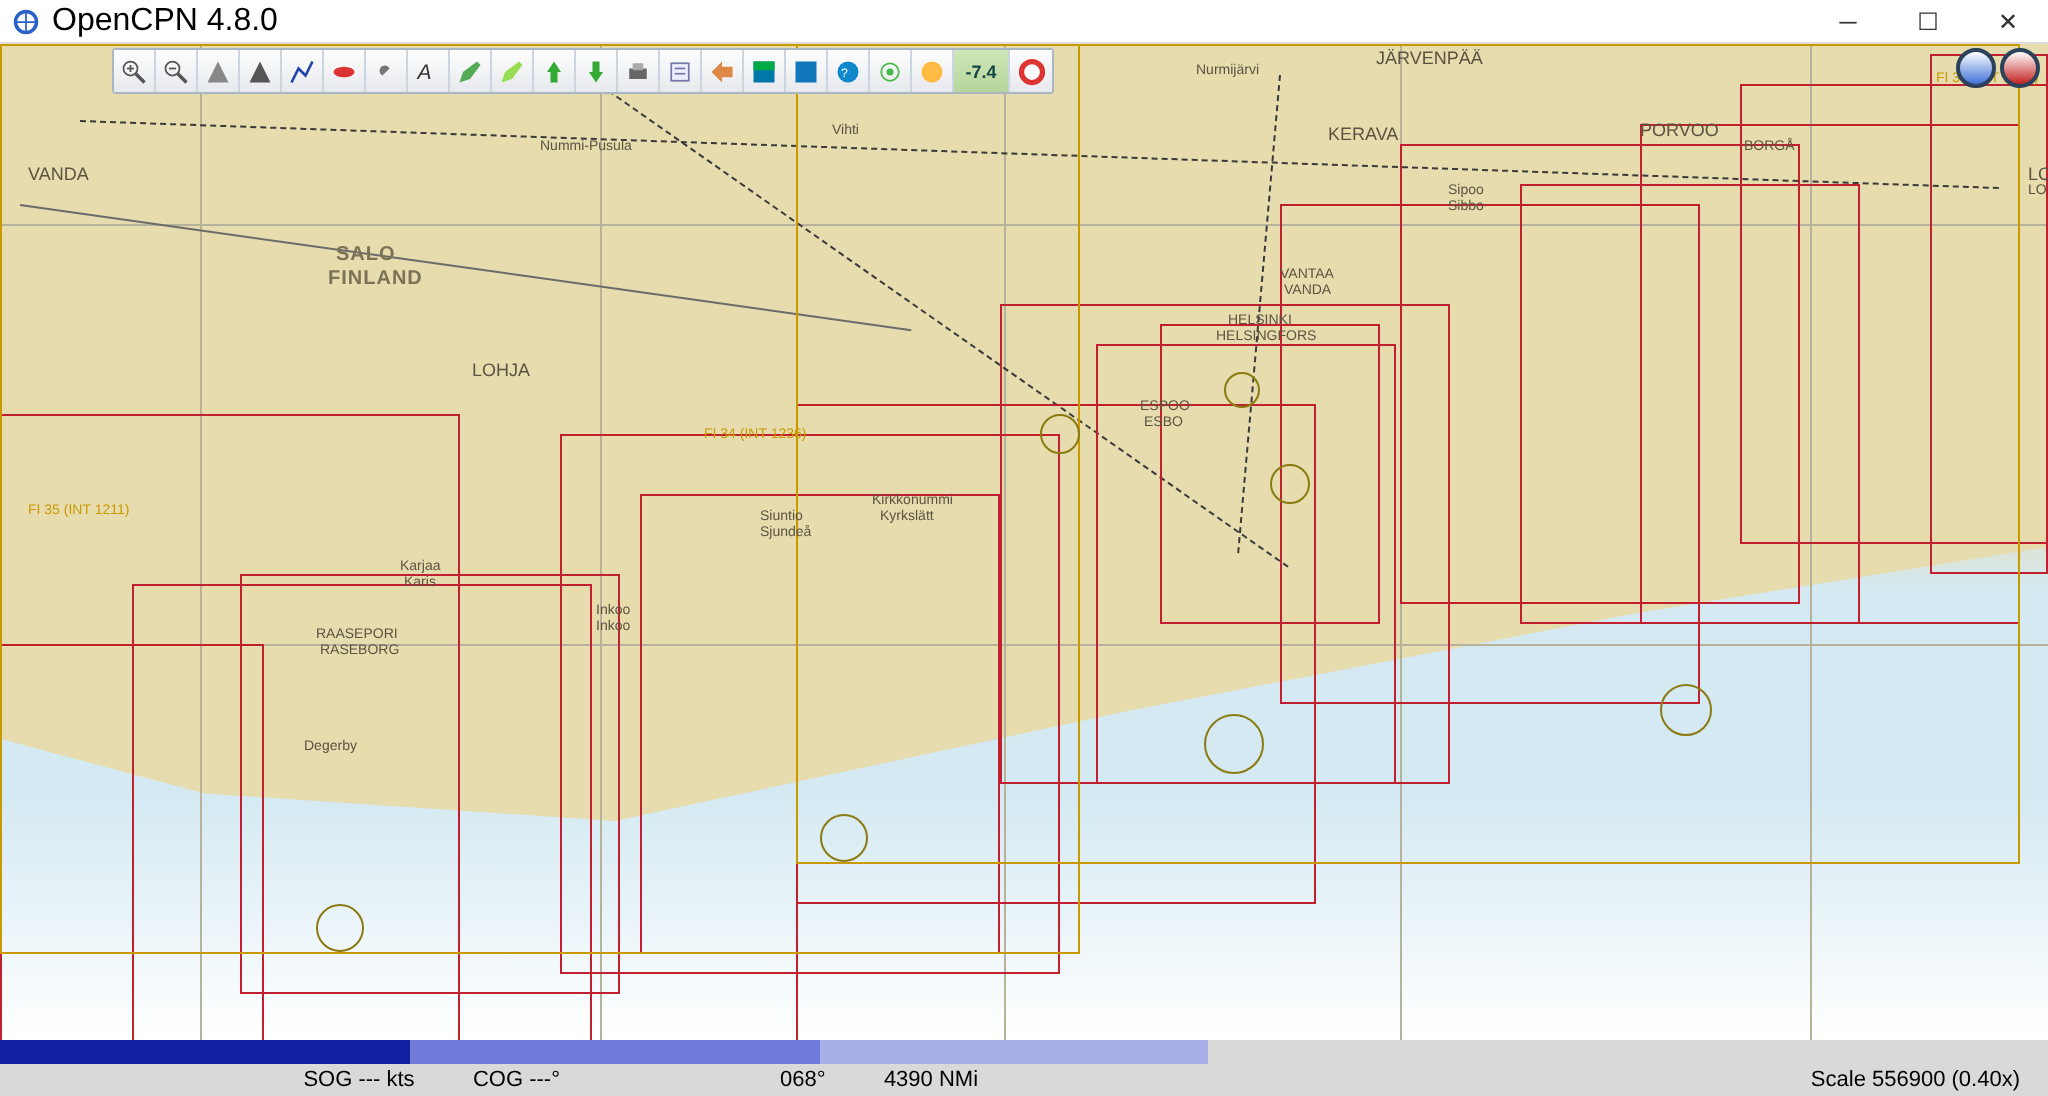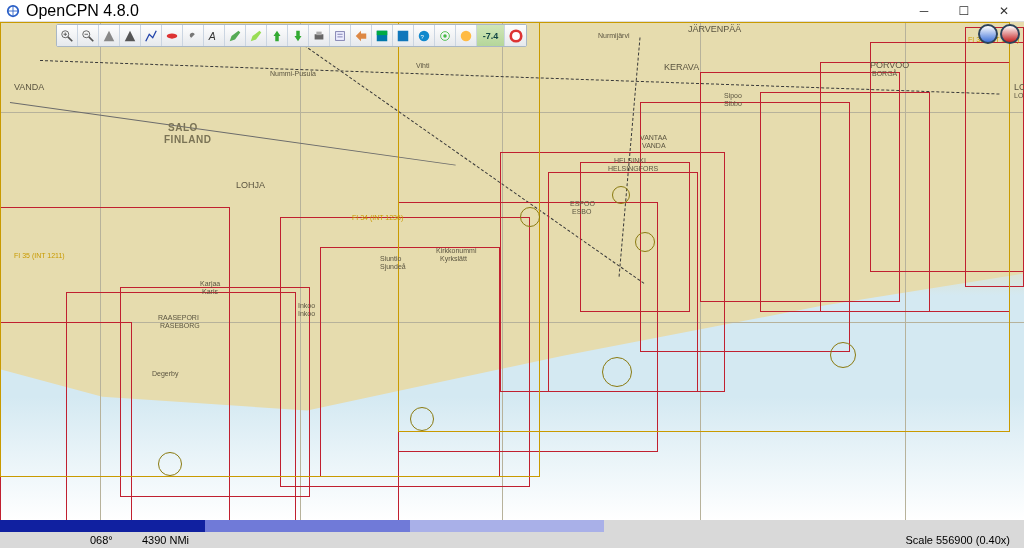--- a/index.html
+++ b/index.html
@@ -335,21 +335,21 @@
   <div class="label" style="left:688px; top:2px">JÄRVENPÄÄ</div>
   <div class="label" style="left:664px; top:40px">KERAVA</div>
   <div class="label tiny" style="left:640px; top:112px">VANTAA</div>
   <div class="label tiny" style="left:642px; top:120px">VANDA</div>
   <div class="label tiny" style="left:614px; top:135px">HELSINKI</div>
   <div class="label tiny" style="left:608px; top:143px">HELSINGFORS</div>
   <div class="label tiny" style="left:570px; top:178px">ESPOO</div>
   <div class="label tiny" style="left:572px; top:186px">ESBO</div>
   <div class="label tiny" style="left:724px; top:70px">Sipoo</div>
   <div class="label tiny" style="left:724px; top:78px">Sibbo</div>
-  <div class="label" style="left:870px; top:38px">PORVOO</div>
+  <div class="label" style="left:820px; top:38px">PORVOO</div>
   <div class="label tiny" style="left:872px; top:48px">BORGÅ</div>
   <div class="label tiny" style="left:436px; top:225px">Kirkkonummi</div>
   <div class="label tiny" style="left:440px; top:233px">Kyrkslätt</div>
   <div class="label tiny" style="left:380px; top:233px">Siuntio</div>
   <div class="label tiny" style="left:380px; top:241px">Sjundeå</div>
   <div class="label tiny" style="left:298px; top:280px">Inkoo</div>
   <div class="label tiny" style="left:298px; top:288px">Inkoo</div>
   <div class="label tiny" style="left:158px; top:292px">RAASEPORI</div>
   <div class="label tiny" style="left:160px; top:300px">RASEBORG</div>
   <div class="label tiny" style="left:152px; top:348px">Degerby</div>
@@ -363,20 +363,24 @@
   <div class="label tiny" style="left:968px; top:14px; color:#c99a00">FI 36 (INT 1236)</div>
 </div>
 
 <div class="statusbar">
   <div class="progress-row">
     <div class="seg1"></div>
     <div class="seg2"></div>
     <div class="seg3"></div>
   </div>
   <div class="status-text">
+    <span class="left">
+      <span>SOG --- kts</span>&nbsp;&nbsp;
+      <span>COG ---°</span>
+    </span>
     <span class="gap"></span>
     <span class="center">
       <span>068°</span>&nbsp;&nbsp;
       <span>4390 NMi</span>
     </span>
     <span class="right">Scale 556900 (0.40x)</span>
   </div>
 </div>
 
 </body></html>

